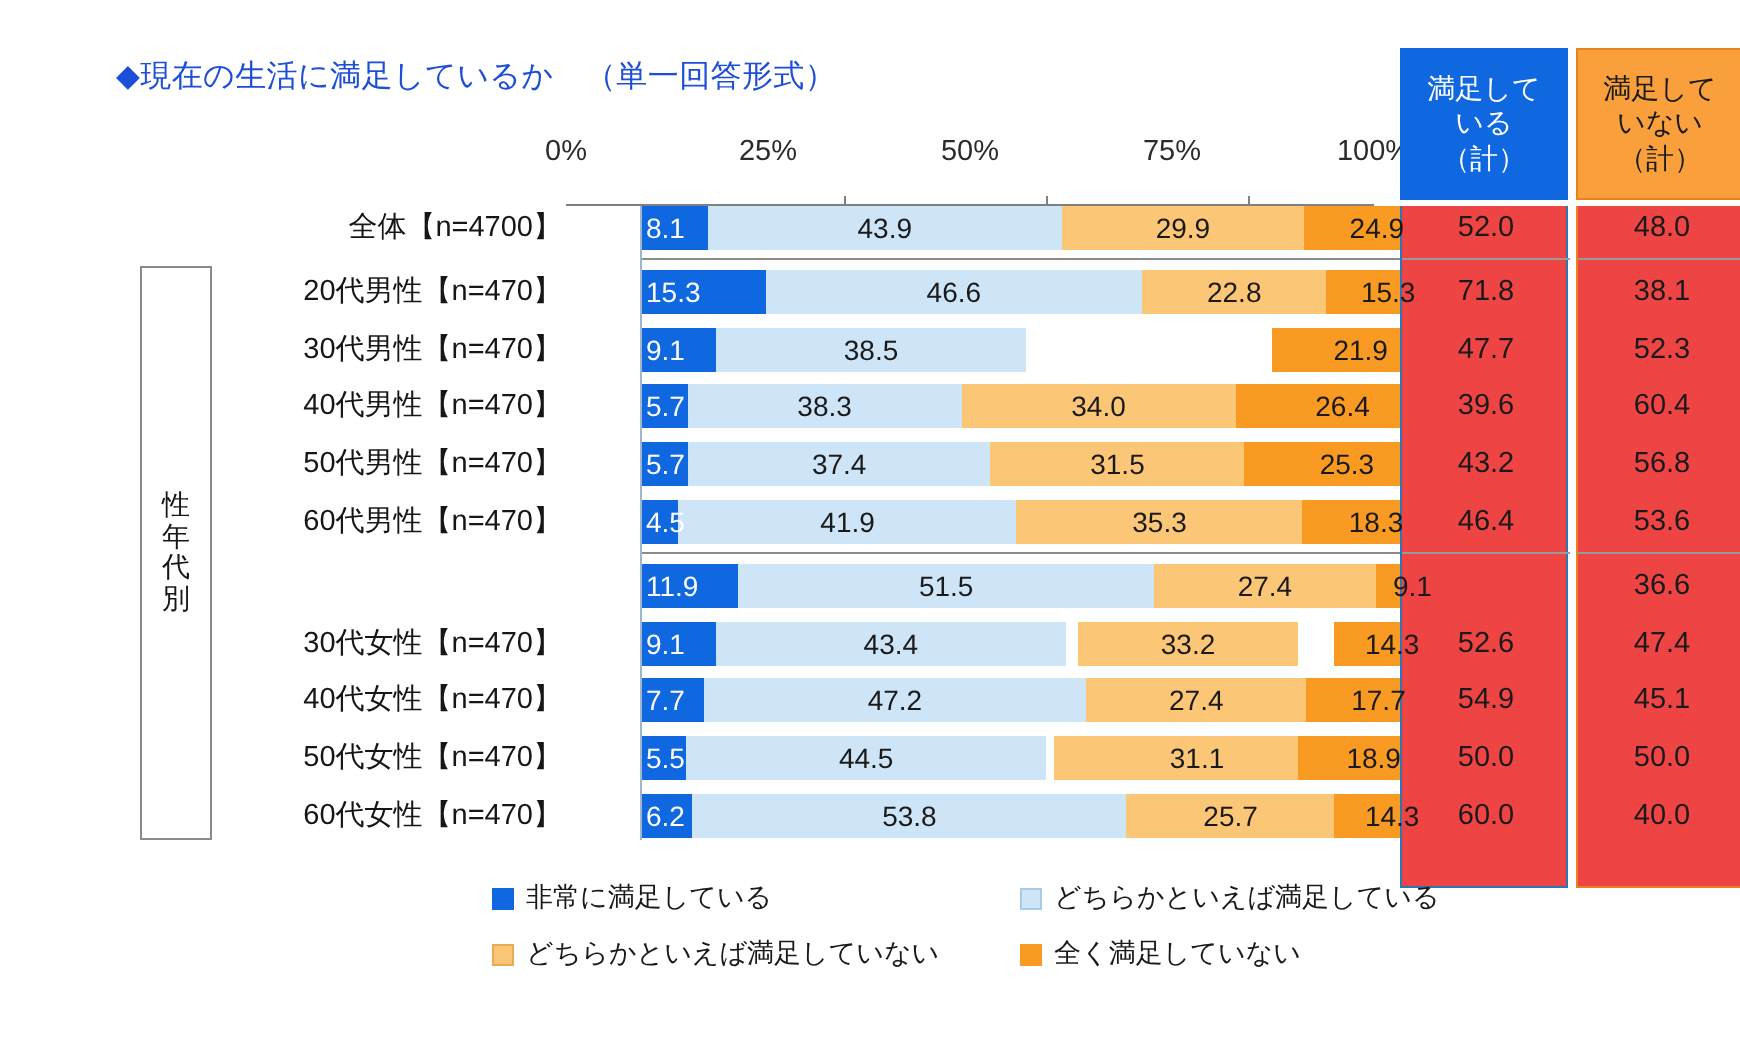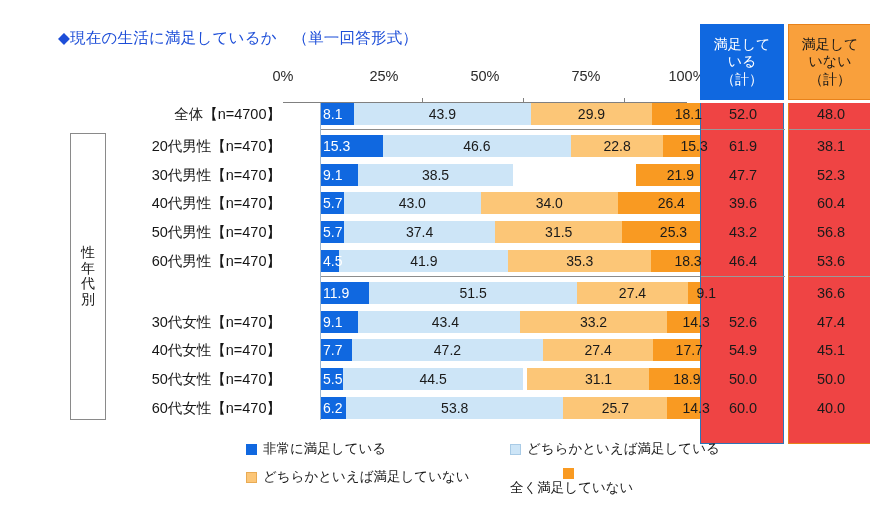--- a/index.html
+++ b/index.html
@@ -214,21 +214,21 @@
         <div class="seg seg-0" style="left: 0px; width: 32.724px; justify-content: flex-start;">
           <span class="val" style="margin-left: 2px;">8.1</span>
         </div>
         <div class="seg seg-1" style="left: 32.724px; width: 177.356px;">
           <span class="val">43.9</span>
         </div>
         <div class="seg seg-2" style="left: 210.08px; width: 120.796px;">
           <span class="val">29.9</span>
         </div>
         <div class="seg seg-3" style="left: 330.876px; width: 73.124px;">
-          <span class="val">18.1</span>
+          <span class="val">24.9</span>
         </div>
       </div>
       <div class="bar-row" style="top: 31.8px; height: 22px;">
         <div class="seg seg-0" style="left: 0px; width: 61.812px; justify-content: flex-start;">
           <span class="val" style="margin-left: 2px;">15.3</span>
         </div>
         <div class="seg seg-1" style="left: 61.812px; width: 188.264px;">
           <span class="val">46.6</span>
         </div>
         <div class="seg seg-2" style="left: 250.076px; width: 92.112px;">
@@ -247,21 +247,21 @@
         </div>
         <div class="seg seg-3" style="left: 315.12px; width: 88.476px;">
           <span class="val">21.9</span>
         </div>
       </div>
       <div class="bar-row" style="top: 89.4px; height: 22px;">
         <div class="seg seg-0" style="left: 0px; width: 23.028px; justify-content: flex-start;">
           <span class="val" style="margin-left: 2px;">5.7</span>
         </div>
         <div class="seg seg-1" style="left: 23.028px; width: 136.552px;">
-          <span class="val">43.0</span>
+          <span class="val">38.3</span>
         </div>
         <div class="seg seg-2" style="left: 159.58px; width: 137.36px;">
           <span class="val">34.0</span>
         </div>
         <div class="seg seg-3" style="left: 296.94px; width: 106.656px;">
           <span class="val">26.4</span>
         </div>
       </div>
       <div class="bar-row" style="top: 118.2px; height: 22px;">
         <div class="seg seg-0" style="left: 0px; width: 23.028px; justify-content: flex-start;">
@@ -305,21 +305,21 @@
           <span class="val">9.1</span>
         </div>
       </div>
       <div class="bar-row" style="top: 207.6px; height: 22px;">
         <div class="seg seg-0" style="left: 0px; width: 36.764px; justify-content: flex-start;">
           <span class="val" style="margin-left: 2px;">9.1</span>
         </div>
         <div class="seg seg-1" style="left: 36.764px; width: 175.336px;">
           <span class="val">43.4</span>
         </div>
-        <div class="seg seg-2" style="left: 199px; width: 147px;">
+        <div class="seg seg-2" style="left: 218px; width: 110px;">
           <span class="val">33.2</span>
         </div>
         <div class="seg seg-3" style="left: 346.228px; width: 57.772px;">
           <span class="val">14.3</span>
         </div>
       </div>
       <div class="bar-row" style="top: 236.4px; height: 22px;">
         <div class="seg seg-0" style="left: 0px; width: 31.108px; justify-content: flex-start;">
           <span class="val" style="margin-left: 2px;">7.7</span>
         </div>
@@ -387,21 +387,21 @@
     </div>
 
   <div class="sum-col" id="sumcol-0" style="left:700px;">
       <div class="sum-head blue">
         <div>満足して</div>
         <div>いる</div>
         <div>（計）</div>
       </div>
       <div class="sum-body blue">
         <div class="sum-cell" style="top: 0px; height: 22px;">52.0</div>
-        <div class="sum-cell" style="top: 31.8px; height: 22px;">61.9</div>
+        <div class="sum-cell" style="top: 31.8px; height: 22px;">71.8</div>
         <div class="sum-cell" style="top: 60.6px; height: 22px;">47.7</div>
         <div class="sum-cell" style="top: 89.4px; height: 22px;">39.6</div>
         <div class="sum-cell" style="top: 118.2px; height: 22px;">43.2</div>
         <div class="sum-cell" style="top: 147px; height: 22px;">46.4</div>
         <div class="sum-cell" style="top: 207.6px; height: 22px;">52.6</div>
         <div class="sum-cell" style="top: 236.4px; height: 22px;">54.9</div>
         <div class="sum-cell" style="top: 265.2px; height: 22px;">50.0</div>
         <div class="sum-cell" style="top: 294px; height: 22px;">60.0</div>
         <div class="sum-divider" style="top: 25.5px;"></div>
         <div class="sum-divider" style="top: 172.5px;"></div>
@@ -436,19 +436,19 @@
         <span>非常に満足している</span>
       </div>
       <div class="legend-item" style="left: 264px; top: 0px;">
         <span class="legend-swatch lg-1"></span>
         <span>どちらかといえば満足している</span>
       </div>
       <div class="legend-item" style="left: 0px; top: 28px;">
         <span class="legend-swatch lg-2"></span>
         <span>どちらかといえば満足していない</span>
       </div>
-      <div class="legend-item" style="left: 264px; top: 28px; flex-direction: column;">
+      <div class="legend-item" style="left: 264px; top: 28px;">
         <span class="legend-swatch lg-3"></span>
         <span>全く満足していない</span>
       </div>
     </div>
 
 </div>
 
 </body></html>

